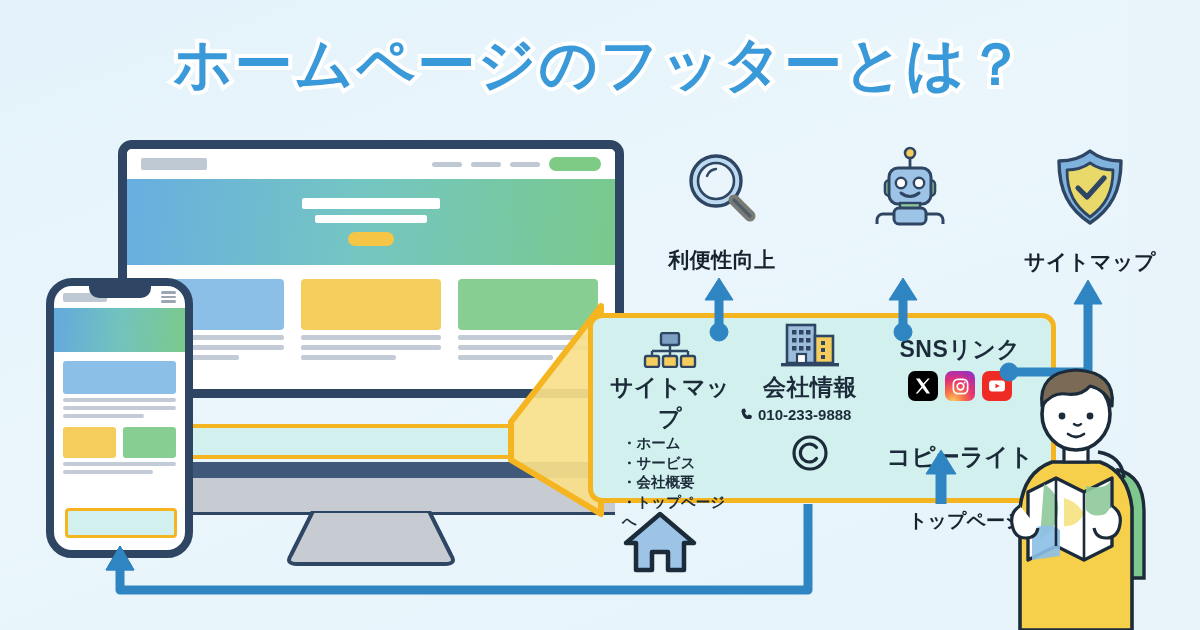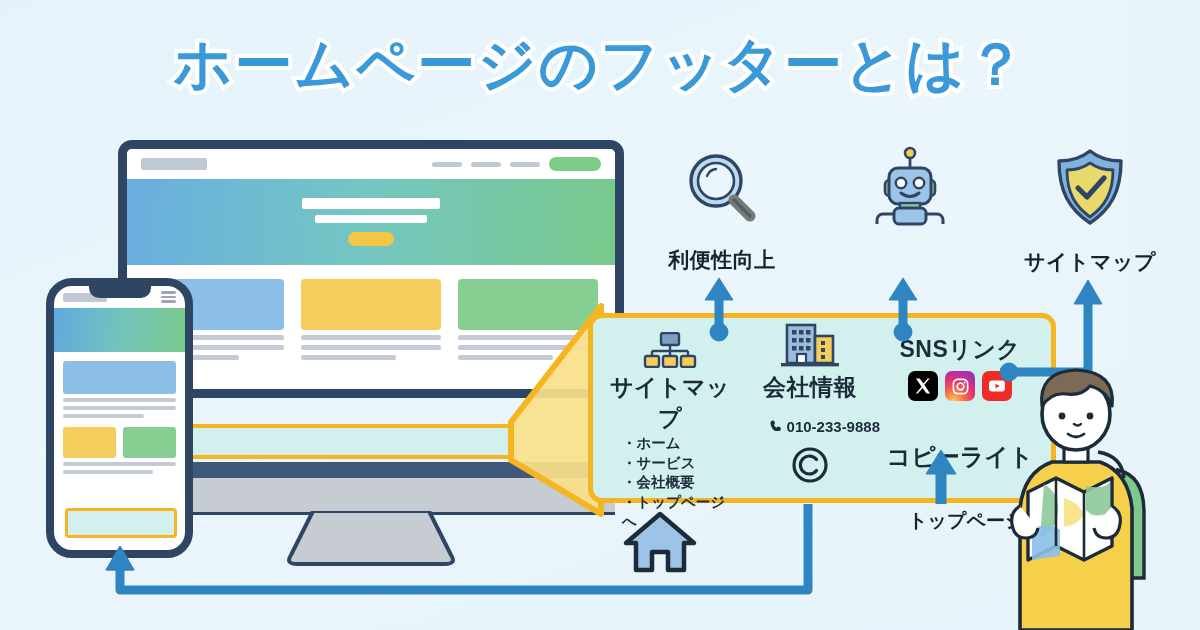--- a/index.html
+++ b/index.html
@@ -79,21 +79,21 @@
 
   .dt-col{position:absolute;}
   #col-sitemap{left:600px;top:332px;width:140px;text-align:center;}
   #col-company{left:740px;top:322px;width:140px;text-align:center;}
   #col-sns{left:880px;top:334px;width:160px;text-align:center;}
 
   .dt-title{font-size:23px;font-weight:bold;color:#1c2b3a;letter-spacing:.5px;}
   .dt-li{font-size:14.5px;font-weight:bold;color:#1c2b3a;text-align:left;
     padding-left:22px;line-height:19.5px;}
   .dt-phone{font-size:15px;font-weight:bold;color:#1c2b3a;
-    display:flex;align-items:center;justify-content:flex-end;gap:3px;margin-top:15px;}
+    display:flex;align-items:center;justify-content:flex-start;gap:3px;margin-top:3px;}
   .dt-copy{font-size:24px;font-weight:bold;color:#1c2b3a;}
 
   .sns-row{display:flex;gap:7px;justify-content:center;margin-top:6px;}
   .sns{width:30px;height:30px;border-radius:7px;display:flex;align-items:center;
     justify-content:center;}
   .sns-x{background:#000;}
   .sns-ig{background:radial-gradient(circle at 28% 100%,#fdcb5c 0%,#f8704a 28%,#e6346f 55%,#b32ea8 78%,#7a38c8 100%);}
   .sns-yt{background:#ee2b25;}
 
   

